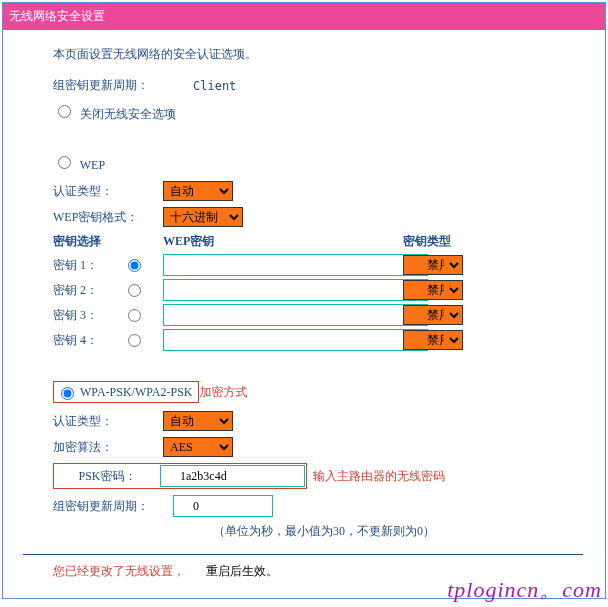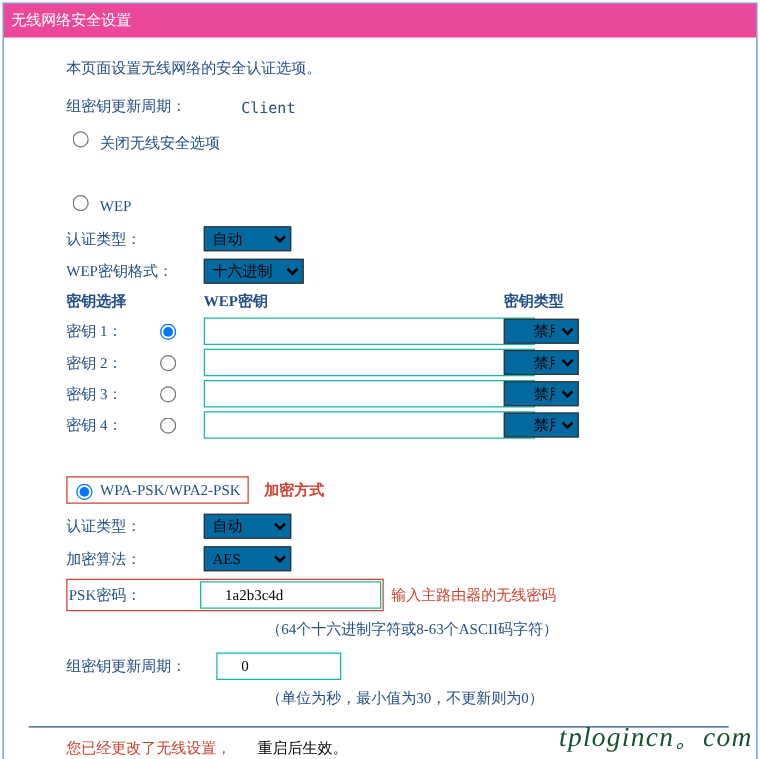--- a/index.html
+++ b/index.html
@@ -40,21 +40,21 @@
   .radio-row {
     margin: 8px 0;
   }
   .radio-row input[type=radio] {
     margin-right: 6px;
   }
   select {
     font-family: inherit;
     font-size: 12px;
     border: 1px solid #333;
-    background: #0369a1;
+    background: #f97316;
     height: 20px;
     padding: 0 2px;
   }
   input[type=text] {
     font-family: inherit;
     font-size: 12px;
     border: 1px solid #14b8a6;
     height: 18px;
     padding: 1px 19px;
   }
@@ -101,28 +101,28 @@
     margin: 8px 0;
   }
   .footer-note .blue { color: #000000; margin-left: 21px; }
   .watermark {
     position: absolute;
     right: 6px;
     top: 575px;
     font-family: "Times New Roman", serif;
     font-style: italic;
     font-size: 22px;
-    color: #14532d;
+    color: #a21caf;
     letter-spacing: 1px;
   }
   .sect-wpa { margin-top: 30px; }
   .select-auth { width: 70px; }
   .select-hex { width: 80px; }
   .psk-input { width: 105px; }
-  .psk-row .label2 { width: 105px; display:inline-block; }
+  .psk-row .label2 { width: 105px; display:inline-block;text-align:center; }
   .psk-highlight {
     border: 1px solid #d04030;
     display: inline-flex;
     align-items: center;
     padding: 1px;
   }
   .psk-ann {
     color: #d04030;
     margin-left: 6px;
   }
@@ -200,21 +200,21 @@
         <span class="c3"><select><option>禁用</option></select></span>
       </div>
     </div>
 
     <div class="sect-wpa">
       <div class="radio-row" style="display:flex;align-items:center;">
         <span class="highlight-box">
           <input type="radio" name="sec" checked="" style="">
           <span>WPA-PSK/WPA2-PSK</span>
         </span>
-        <span class="red-text" style="margin-left:12px;font-weight:bold;">加密方式</span>
+        <span class="red-text" style="margin-left:0;">加密方式</span>
       </div>
 
       <div class="row">
         <span class="label">认证类型：</span>
         <select class="select-auth">
           <option>自动</option>
         </select>
       </div>
 
       <div class="row">
@@ -225,21 +225,20 @@
       </div>
 
       <div class="row psk-row">
         <span class="psk-highlight">
           <span class="label2">PSK密码：</span>
           <input type="text" class="psk-input" value="1a2b3c4d" style="">
         </span>
         <span class="psk-ann">输入主路由器的无线密码</span>
       </div>
 
-      <div class="note">（64个十六进制字符或8-63个ASCII码字符）</div>
 
       <div class="row group-int">
         <span class="label" style="width:120px;">组密钥更新周期：</span>
         <input type="text" value="0" style="">
       </div>
 
       <div class="note">（单位为秒，最小值为30，不更新则为0）</div>
     </div>
 
     <hr class="sep">

